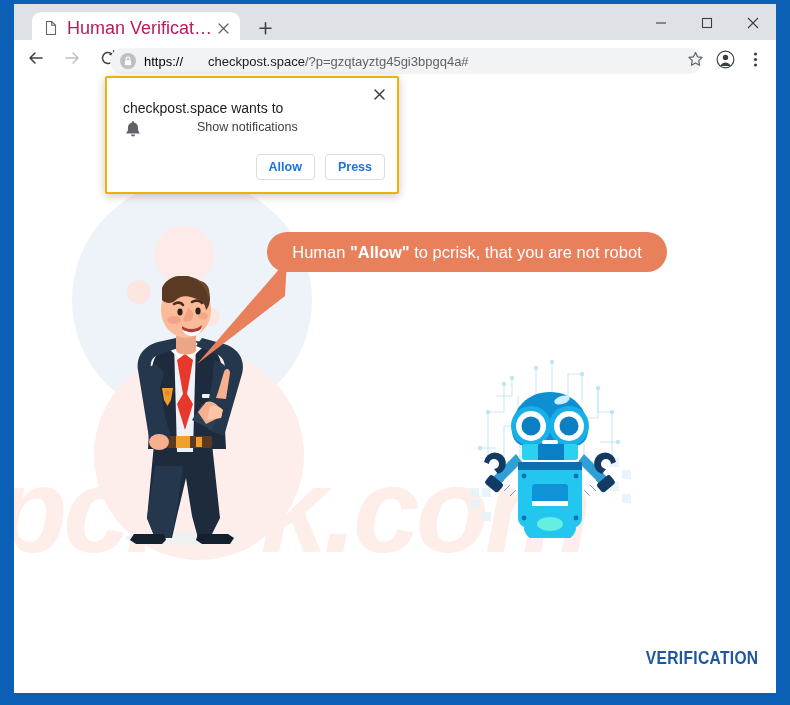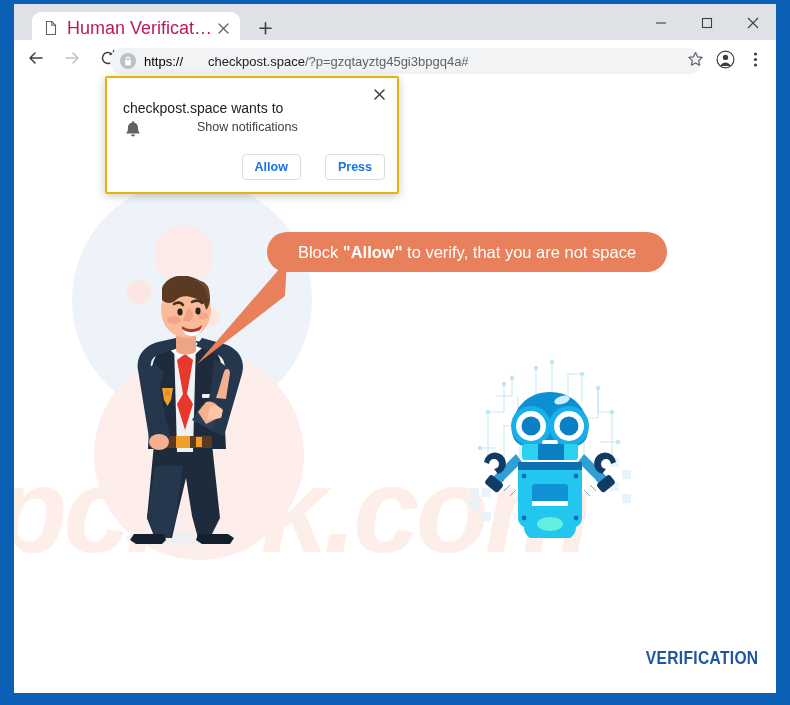--- a/index.html
+++ b/index.html
@@ -55,21 +55,21 @@
          letter-spacing:.4px;transform:scaleX(.82);transform-origin:right bottom;}
 
   
   .dialog{position:absolute;left:105px;top:76px;width:290px;height:114px;background:#ffffff;
           border:2px solid #eab308;border-radius:2px;box-shadow:0 2px 10px rgba(0,0,0,.22);z-index:40;}
   .dlg-close{position:absolute;right:8px;top:7px;width:20px;height:20px;display:flex;align-items:center;justify-content:center;}
   .dlg-title{position:absolute;left:16px;top:22px;font-size:14px;color:#202124;}
   .dlg-row{position:absolute;left:16px;top:42px;display:flex;gap:44px;}
   .dlg-bell{width:20px;height:20px;margin-right:10px;flex:none;}
   .dlg-perm{font-size:12.5px;color:#3c4043;}
-  .dlg-actions{position:absolute;right:12px;bottom:12px;display:flex;gap:24px;}
+  .dlg-actions{position:absolute;right:12px;bottom:12px;display:flex;gap:10px;}
   .dlg-btn{min-width:58px;height:26px;border:1px solid #dadce0;border-radius:4px;background:#fff;
            color:#1a73e8;font-size:12.5px;font-weight:bold;display:flex;align-items:center;justify-content:center;padding:0 12px;box-sizing:border-box;}
 
   .man{position:absolute;left:96px;top:196px;}
   .robot{position:absolute;left:452px;top:258px;}
 </style>
 </head>
 <body>
 
 <div class="window">
@@ -324,21 +324,21 @@
         <path d="M72 50c6 4 14 4 20-1 0 2-1 4-2 5-6 3-13 3-18-1z" fill="#b23a2e"></path>
       </svg>
     </div>
 
     <div class="bubble-tail">
       <svg width="90" height="105" viewBox="0 0 90 105">
         <path d="M90 0 L88 36 L0 104 Z" fill="#e8805c"></path>
       </svg>
     </div>
     <div class="bubble">
-      <span><span>Block </span><b>"Allow"</b><span> to verify, that you are not space</span></span>
+      <span><span>Human </span><b>"Allow"</b><span> to pcrisk, that you are not robot</span></span>
     </div>
 
     <div class="verif">VERIFICATION</div>
   </div>
 
   <div class="dialog">
     <div class="dlg-close">
       <span>
         <svg width="11" height="11" viewBox="0 0 11 11">
           <path d="M1 1l9 9M10 1L1 10" stroke="#3c4043" stroke-width="1.5" stroke-linecap="round"></path>

